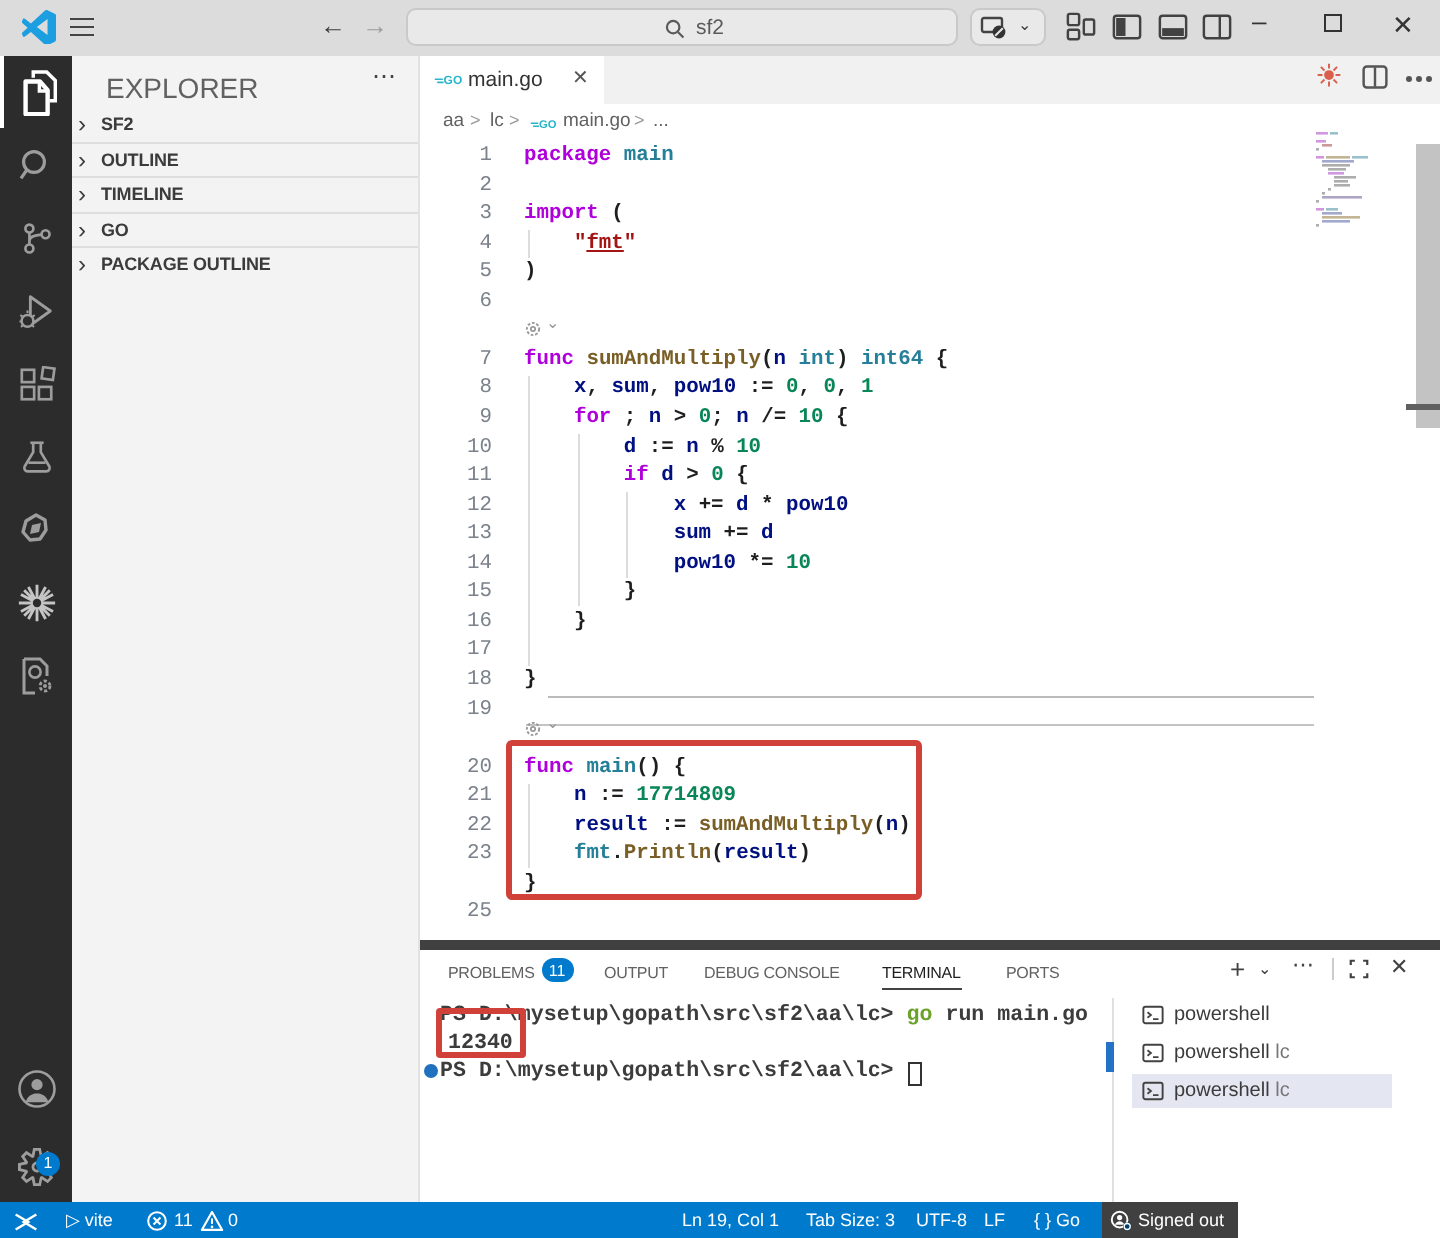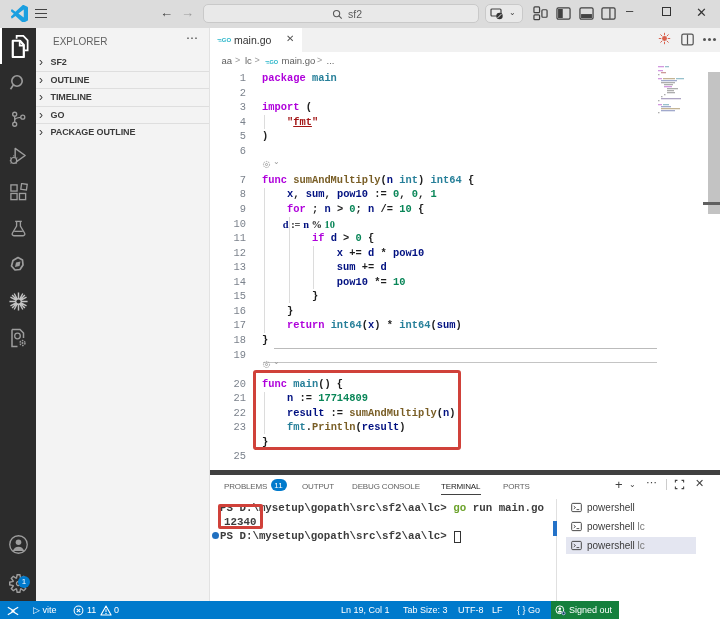--- a/index.html
+++ b/index.html
@@ -178,21 +178,21 @@
 
     <div class="aicon" style="top:538px;">
       <svg width="19" height="19" viewBox="0 0 24 24">
         <path fill="#9d9d9d" d="M19.85 8.75l4.15.83v4.84l-4.15.83 2.35 3.52-3.43 3.43-3.52-2.35-.83 4.15H9.58l-.83-4.15-3.52 2.35-3.43-3.43 2.35-3.52L0 14.42V9.58l4.15-.83L1.8 5.23 5.23 1.8l3.52 2.35L9.58 0h4.84l.83 4.15 3.52-2.35 3.43 3.43-2.35 3.52zm-1.57 5.07l4-.81v-2l-4-.81-.54-1.3 2.29-3.43-1.43-1.43-3.43 2.29-1.3-.54-.81-4h-2l-.81 4-1.3.54-3.43-2.29-1.43 1.43L6.38 8.9l-.54 1.3-4 .81v2l4 .81.54 1.3-2.29 3.43 1.43 1.43 3.43-2.29 1.3.54.81 4h2l.81-4 1.3-.54 3.43 2.29 1.43-1.43-2.29-3.43.54-1.3zm-8.186-4.672A3.43 3.43 0 0112 8.57 3.44 3.44 0 0115.43 12a3.43 3.43 0 11-5.336-2.852zm.956 4.274c.281.188.612.288.95.288A1.7 1.7 0 0013.71 12a1.71 1.71 0 10-2.66 1.422z"></path>
       </svg>
       <div style="position:absolute;left:18px;top:10px;width:12px;height:12px;border-radius:50%;background:#007acc;color:#fff;font-size:8px;text-align:center;line-height:12px;">1</div>
     </div>
   </div>
 
   <div id="sidebar" class="abs">
-    <div style="position:absolute;left:17px;top:8px;font-size:10px;color:#616161;">EXPLORER</div>
+    <div style="position:absolute;left:17px;top:8px;font-size:14px;color:#616161;">EXPLORER</div>
     <div style="position:absolute;left:150px;top:3px;font-size:12px;color:#424242;letter-spacing:1px;">⋯</div>
     <div class="sect" style="top:26px;border-top:none;">
         <span class="chev">›</span>
         <span class="lbl">SF2</span>
       </div>
     <div class="sect" style="top:43px;">
         <span class="chev">›</span>
         <span class="lbl">OUTLINE</span>
       </div>
     <div class="sect" style="top:60px;">
@@ -300,28 +300,27 @@
     <div class="abs" style="left:52px;top:89px;width:22px;height:11px;">
         <svg style="position:absolute;left:0;top:1px;" width="9" height="9" viewBox="0 0 10 10">
           <circle cx="5" cy="5" r="3.4" fill="none" stroke="#9a9a9a" stroke-width="1.1" stroke-dasharray="1.5 1"></circle>
           <circle cx="5" cy="5" r="1.2" fill="none" stroke="#9a9a9a" stroke-width="1"></circle>
         </svg>
         <span style="position:absolute;left:11px;top:-2px;font-size:8px;color:#9a9a9a;">⌄</span>
       </div>
     <div class="cl" style="left:52px;top:103.9px;"><span class="k">func</span> <span class="f">sumAndMultiply</span>(<span class="v">n</span> <span class="t">int</span>) <span class="t">int64</span> {</div>
     <div class="cl" style="left:52px;top:118.4px;">    <span class="v">x</span>, <span class="v">sum</span>, <span class="v">pow10</span> := <span class="n">0</span>, <span class="n">0</span>, <span class="n">1</span></div>
     <div class="cl" style="left:52px;top:133px;">    <span class="k">for</span> ; <span class="v">n</span> &gt; <span class="n">0</span>; <span class="v">n</span> /= <span class="n">10</span> {</div>
-    <div class="cl" style="left:52px;top:147.5px;font-family:Liberation Serif, serif;">        <span class="v">d</span> := <span class="v">n</span> % <span class="n">10</span></div>
+    <div class="cl" style="left:52px;top:147.5px;">        <span class="v">d</span> := <span class="v">n</span> % <span class="n">10</span></div>
     <div class="cl" style="left:52px;top:162.1px;">        <span class="k">if</span> <span class="v">d</span> &gt; <span class="n">0</span> {</div>
     <div class="cl" style="left:52px;top:176.6px;">            <span class="v">x</span> += <span class="v">d</span> * <span class="v">pow10</span></div>
     <div class="cl" style="left:52px;top:191.2px;">            <span class="v">sum</span> += <span class="v">d</span></div>
     <div class="cl" style="left:52px;top:205.7px;">            <span class="v">pow10</span> *= <span class="n">10</span></div>
     <div class="cl" style="left:52px;top:220.3px;">        }</div>
     <div class="cl" style="left:52px;top:234.8px;">    }</div>
-    <div class="cl" style="left:52px;top:249.4px;">    <span class="k">return</span> <span class="t">int64</span>(<span class="v">x</span>) * <span class="t">int64</span>(<span class="v">sum</span>)</div>
     <div class="cl" style="left:52px;top:263.9px;">}</div>
 
     <div class="abs" style="left:64px;top:278px;width:383px;height:1px;background:#bbb;"></div>
     <div class="abs" style="left:53px;top:292px;width:394px;height:1px;background:#c4c4c4;"></div>
 
     <div class="abs" style="left:52px;top:289px;width:22px;height:11px;">
         <svg style="position:absolute;left:0;top:1px;" width="9" height="9" viewBox="0 0 10 10">
           <circle cx="5" cy="5" r="3.4" fill="none" stroke="#9a9a9a" stroke-width="1.1" stroke-dasharray="1.5 1"></circle>
           <circle cx="5" cy="5" r="1.2" fill="none" stroke="#9a9a9a" stroke-width="1"></circle>
         </svg>
@@ -432,21 +431,21 @@
         <path d="M7 1.2 13 11.8H1z" fill="none" stroke="#fff" stroke-width="1.3" stroke-linejoin="round"></path>
         <path d="M7 5v3.2" stroke="#fff" stroke-width="1.2"></path>
         <circle cx="7" cy="10" r=".8" fill="#fff"></circle>
       </svg>
     <div class="it" style="left:114px;">0</div>
     <div class="it" style="left:341px;">Ln 19, Col 1</div>
     <div class="it" style="left:403px;">Tab Size: 3</div>
     <div class="it" style="left:458px;">UTF-8</div>
     <div class="it" style="left:492px;">LF</div>
     <div class="it" style="left:517px;">{ } Go</div>
-    <div class="it" style="left:551px;width:68px;height:18px;background:#15803d;">
+    <div class="it" style="left:551px;width:68px;height:18px;background:#404040;">
       <svg style="position:absolute;left:4px;top:3.5px;" width="11" height="11" viewBox="0 0 16 16">
         <circle cx="7" cy="7" r="5.7" fill="none" stroke="#fff" stroke-width="1.4"></circle>
         <circle cx="7" cy="5.5" r="1.9" fill="#fff"></circle>
         <path d="M3.5 10.8c.8-1.9 2-2.7 3.5-2.7s2.7.8 3.5 2.7" fill="#fff"></path>
         <circle cx="12.5" cy="12" r="3" fill="#003d66"></circle>
         <circle cx="12.5" cy="12" r="2.2" fill="none" stroke="#fff" stroke-width="1"></circle>
       </svg><span style="margin-left:18px;">Signed out</span></div>
     <div class="it" style="left:627px;">1.26.1</div>
     <svg class="abs" style="left:654px;top:4.5px;" width="10" height="10" viewBox="0 0 16 16">
       <path d="M13.5 8a5.5 5.5 0 1 1-2-4.2" fill="none" stroke="#fff" stroke-width="1.6"></path>

